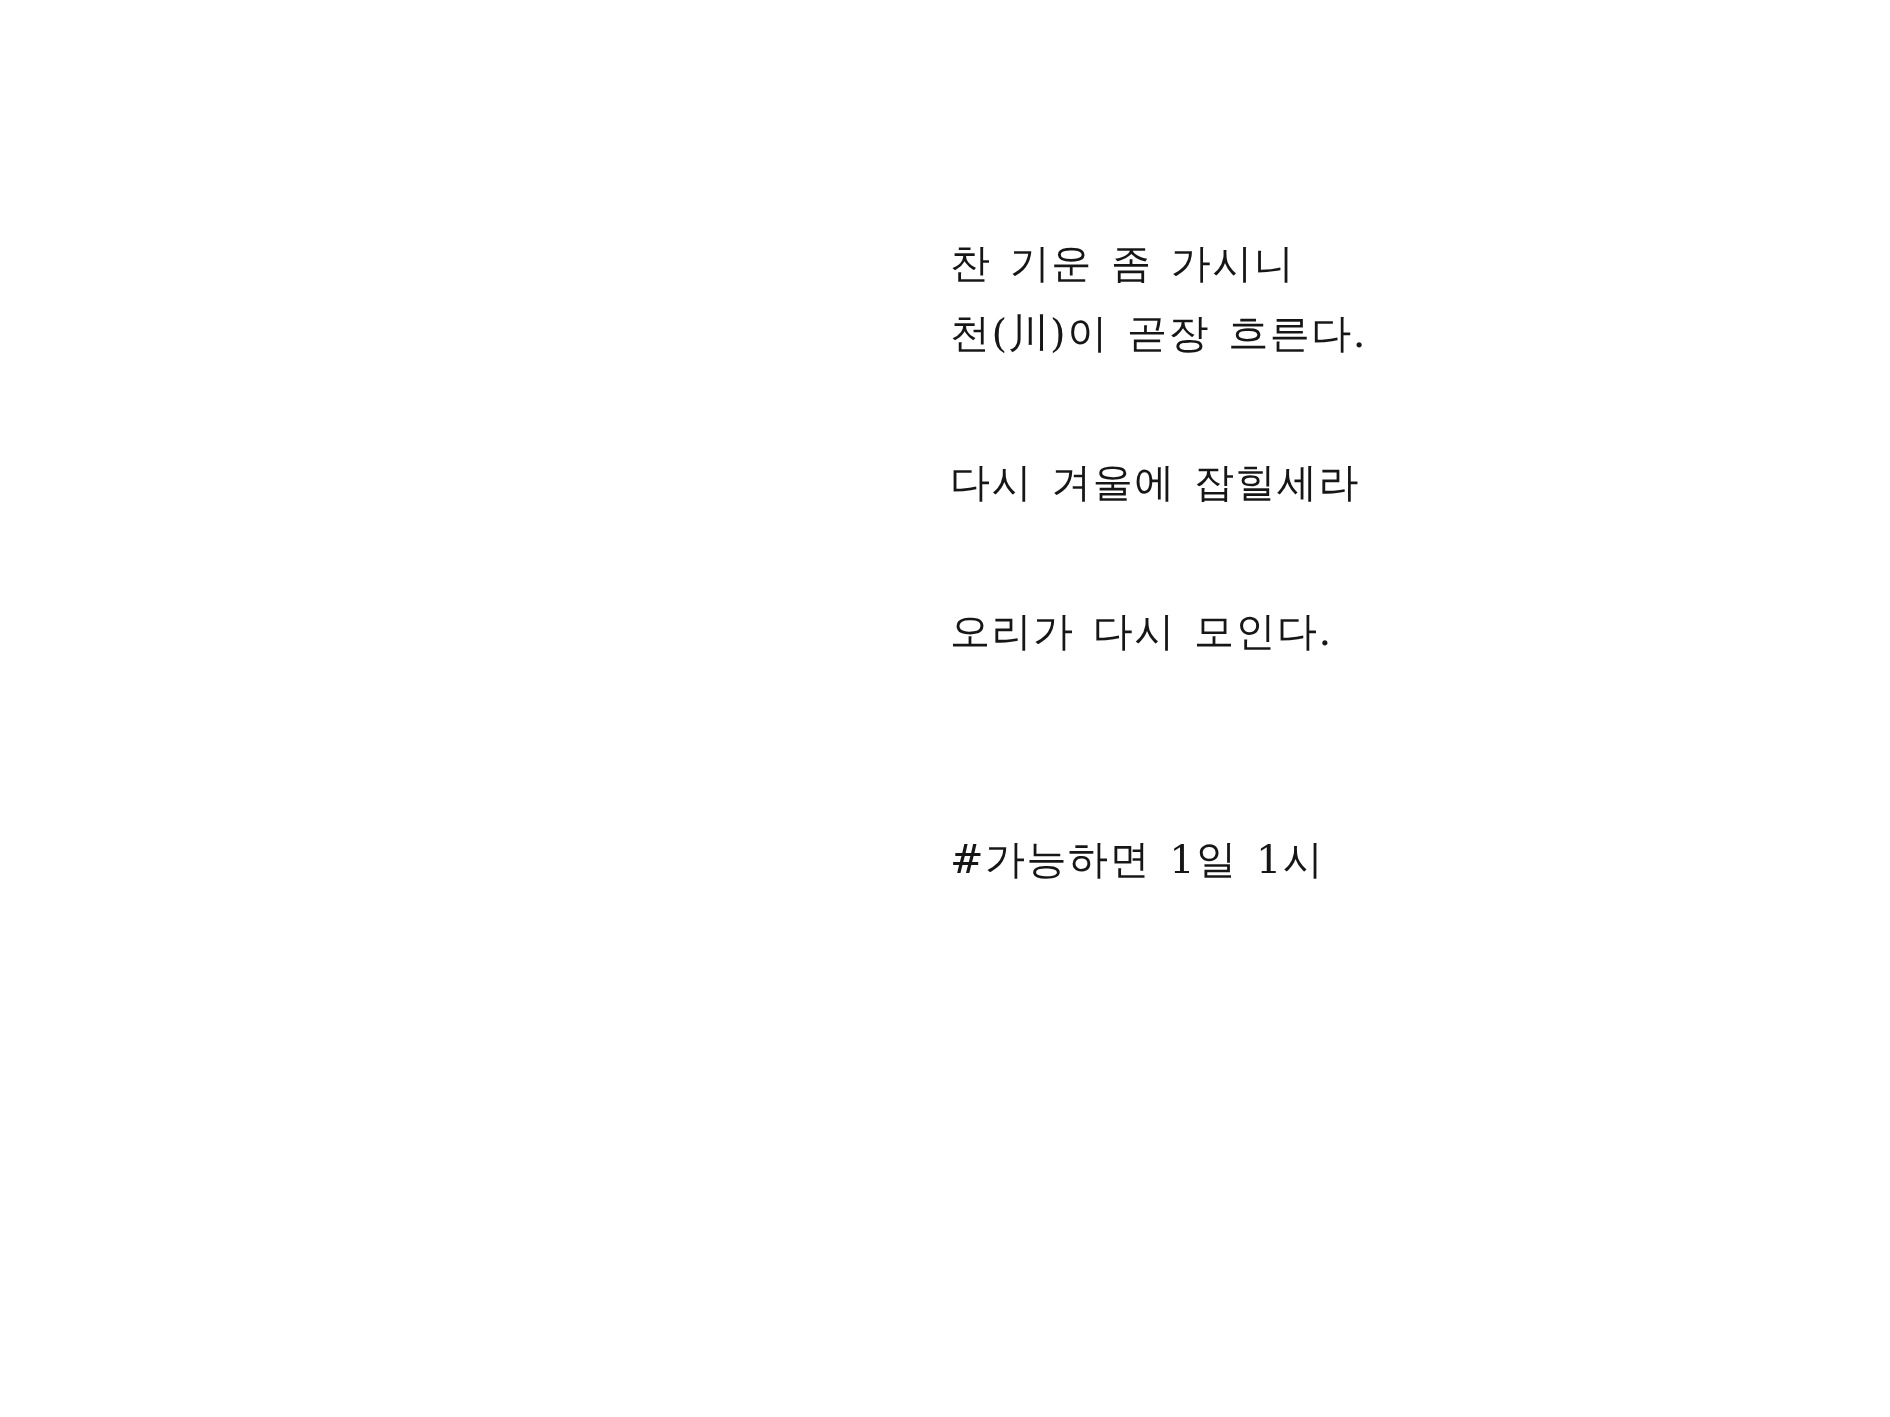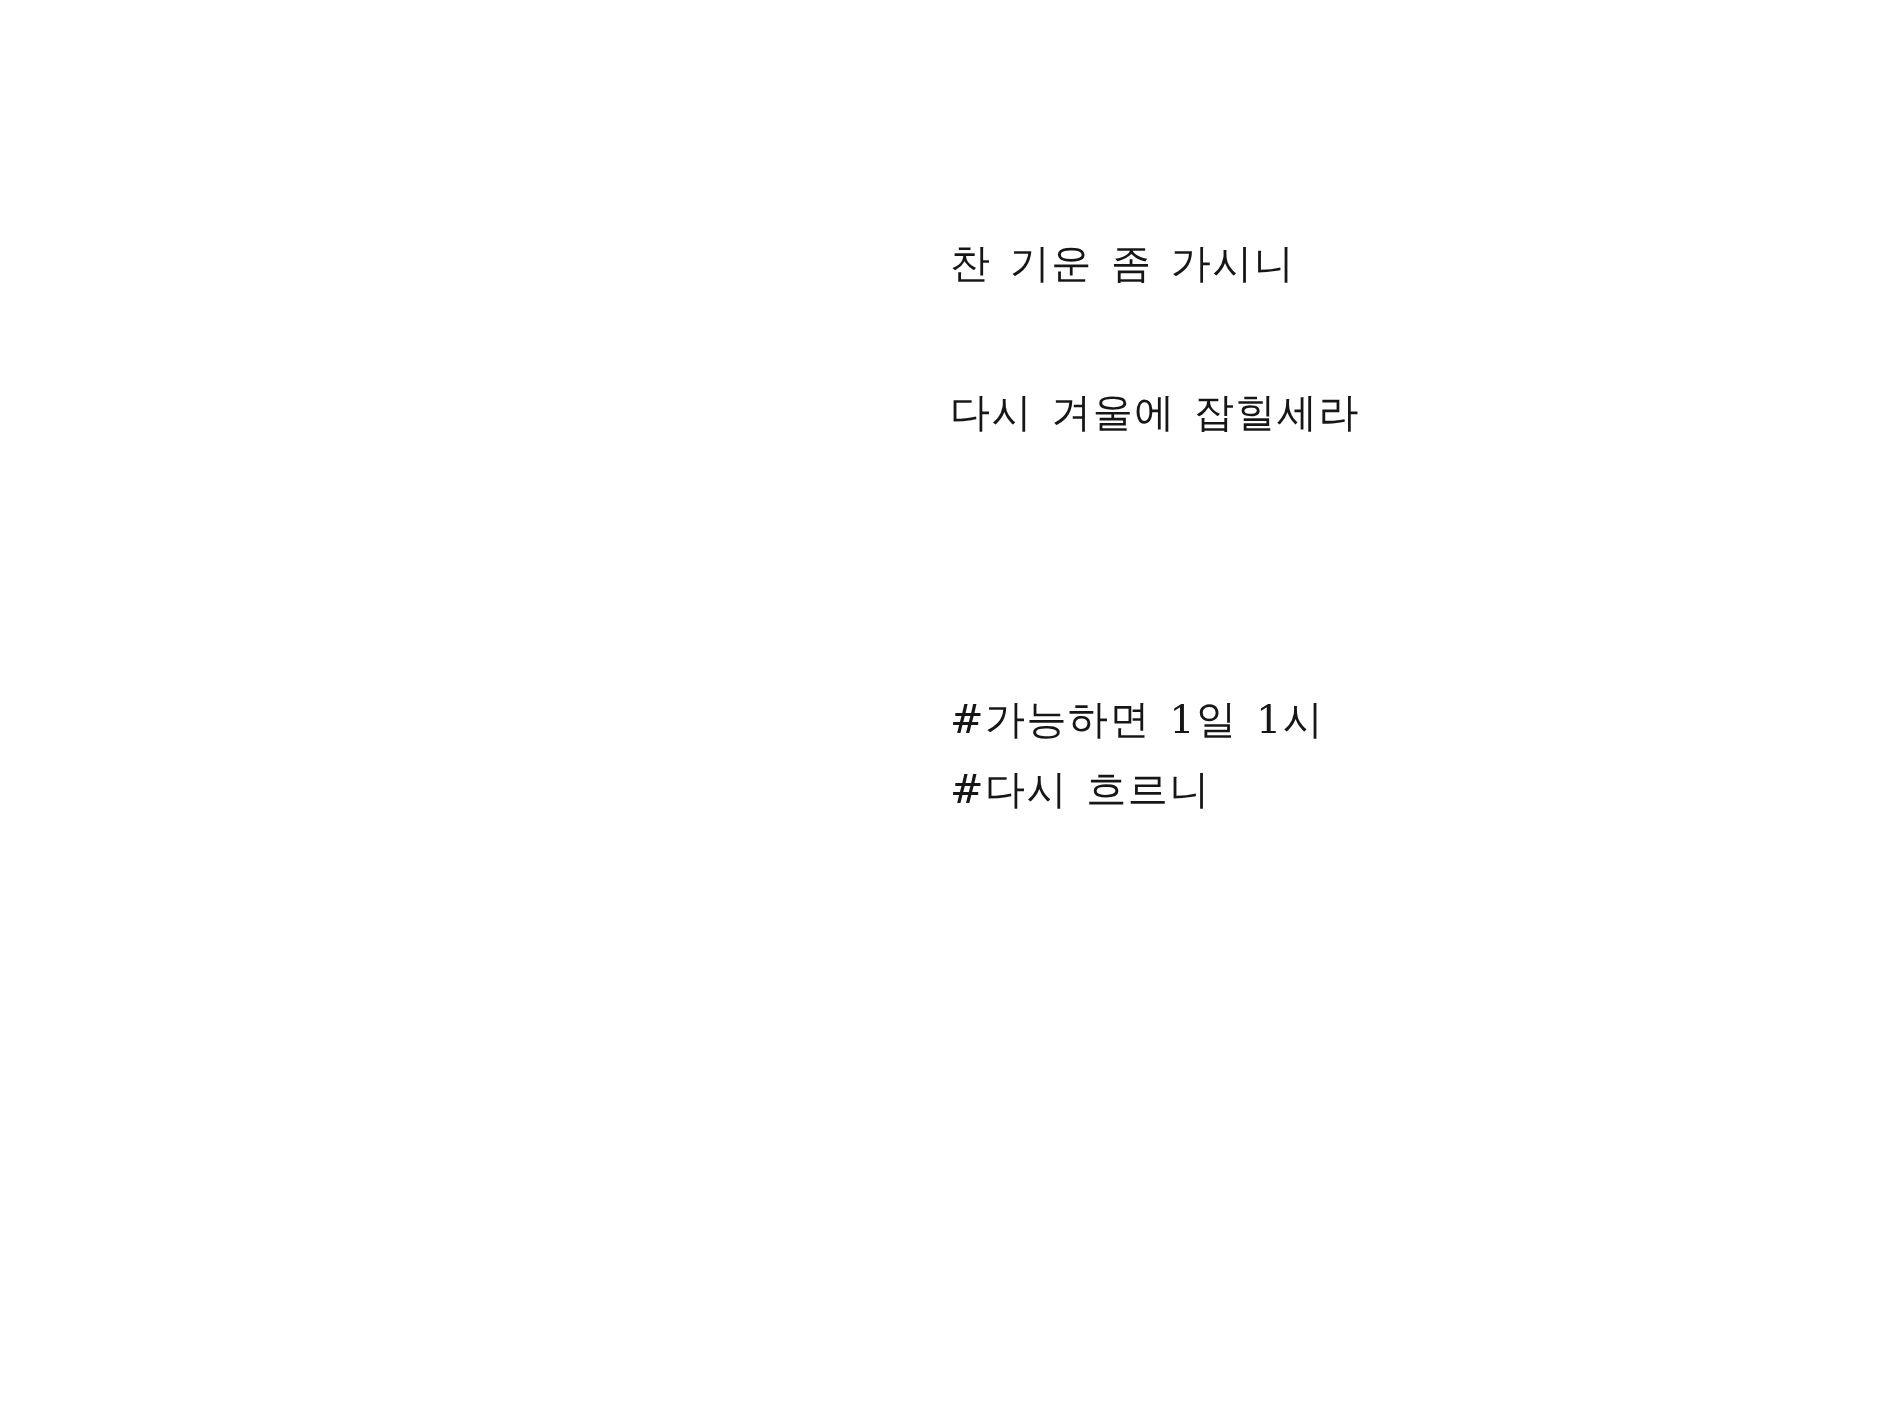--- a/index.html
+++ b/index.html
@@ -33,30 +33,31 @@
     height: 79px;
   }
 </style>
 </head>
 <body>
 
 <main class="page">
   <section class="poem">
 
     <p class="line">찬 기운 좀 가시니</p>
+    <p class="line">천(川)이 곧장 흐른다.</p>
 
     <div class="gap"></div>
 
     <p class="line">다시 겨울에 잡힐세라</p>
 
     <div class="gap"></div>
 
+    <p class="line">오리가 다시 모인다.</p>
 
     <div class="gap"></div>
 
 
     <div class="gap"></div>
 
     <p class="line">#가능하면 1일 1시</p>
-    <p class="line">#다시 흐르니</p>
 
   </section>
 </main>
 
 </body></html>

